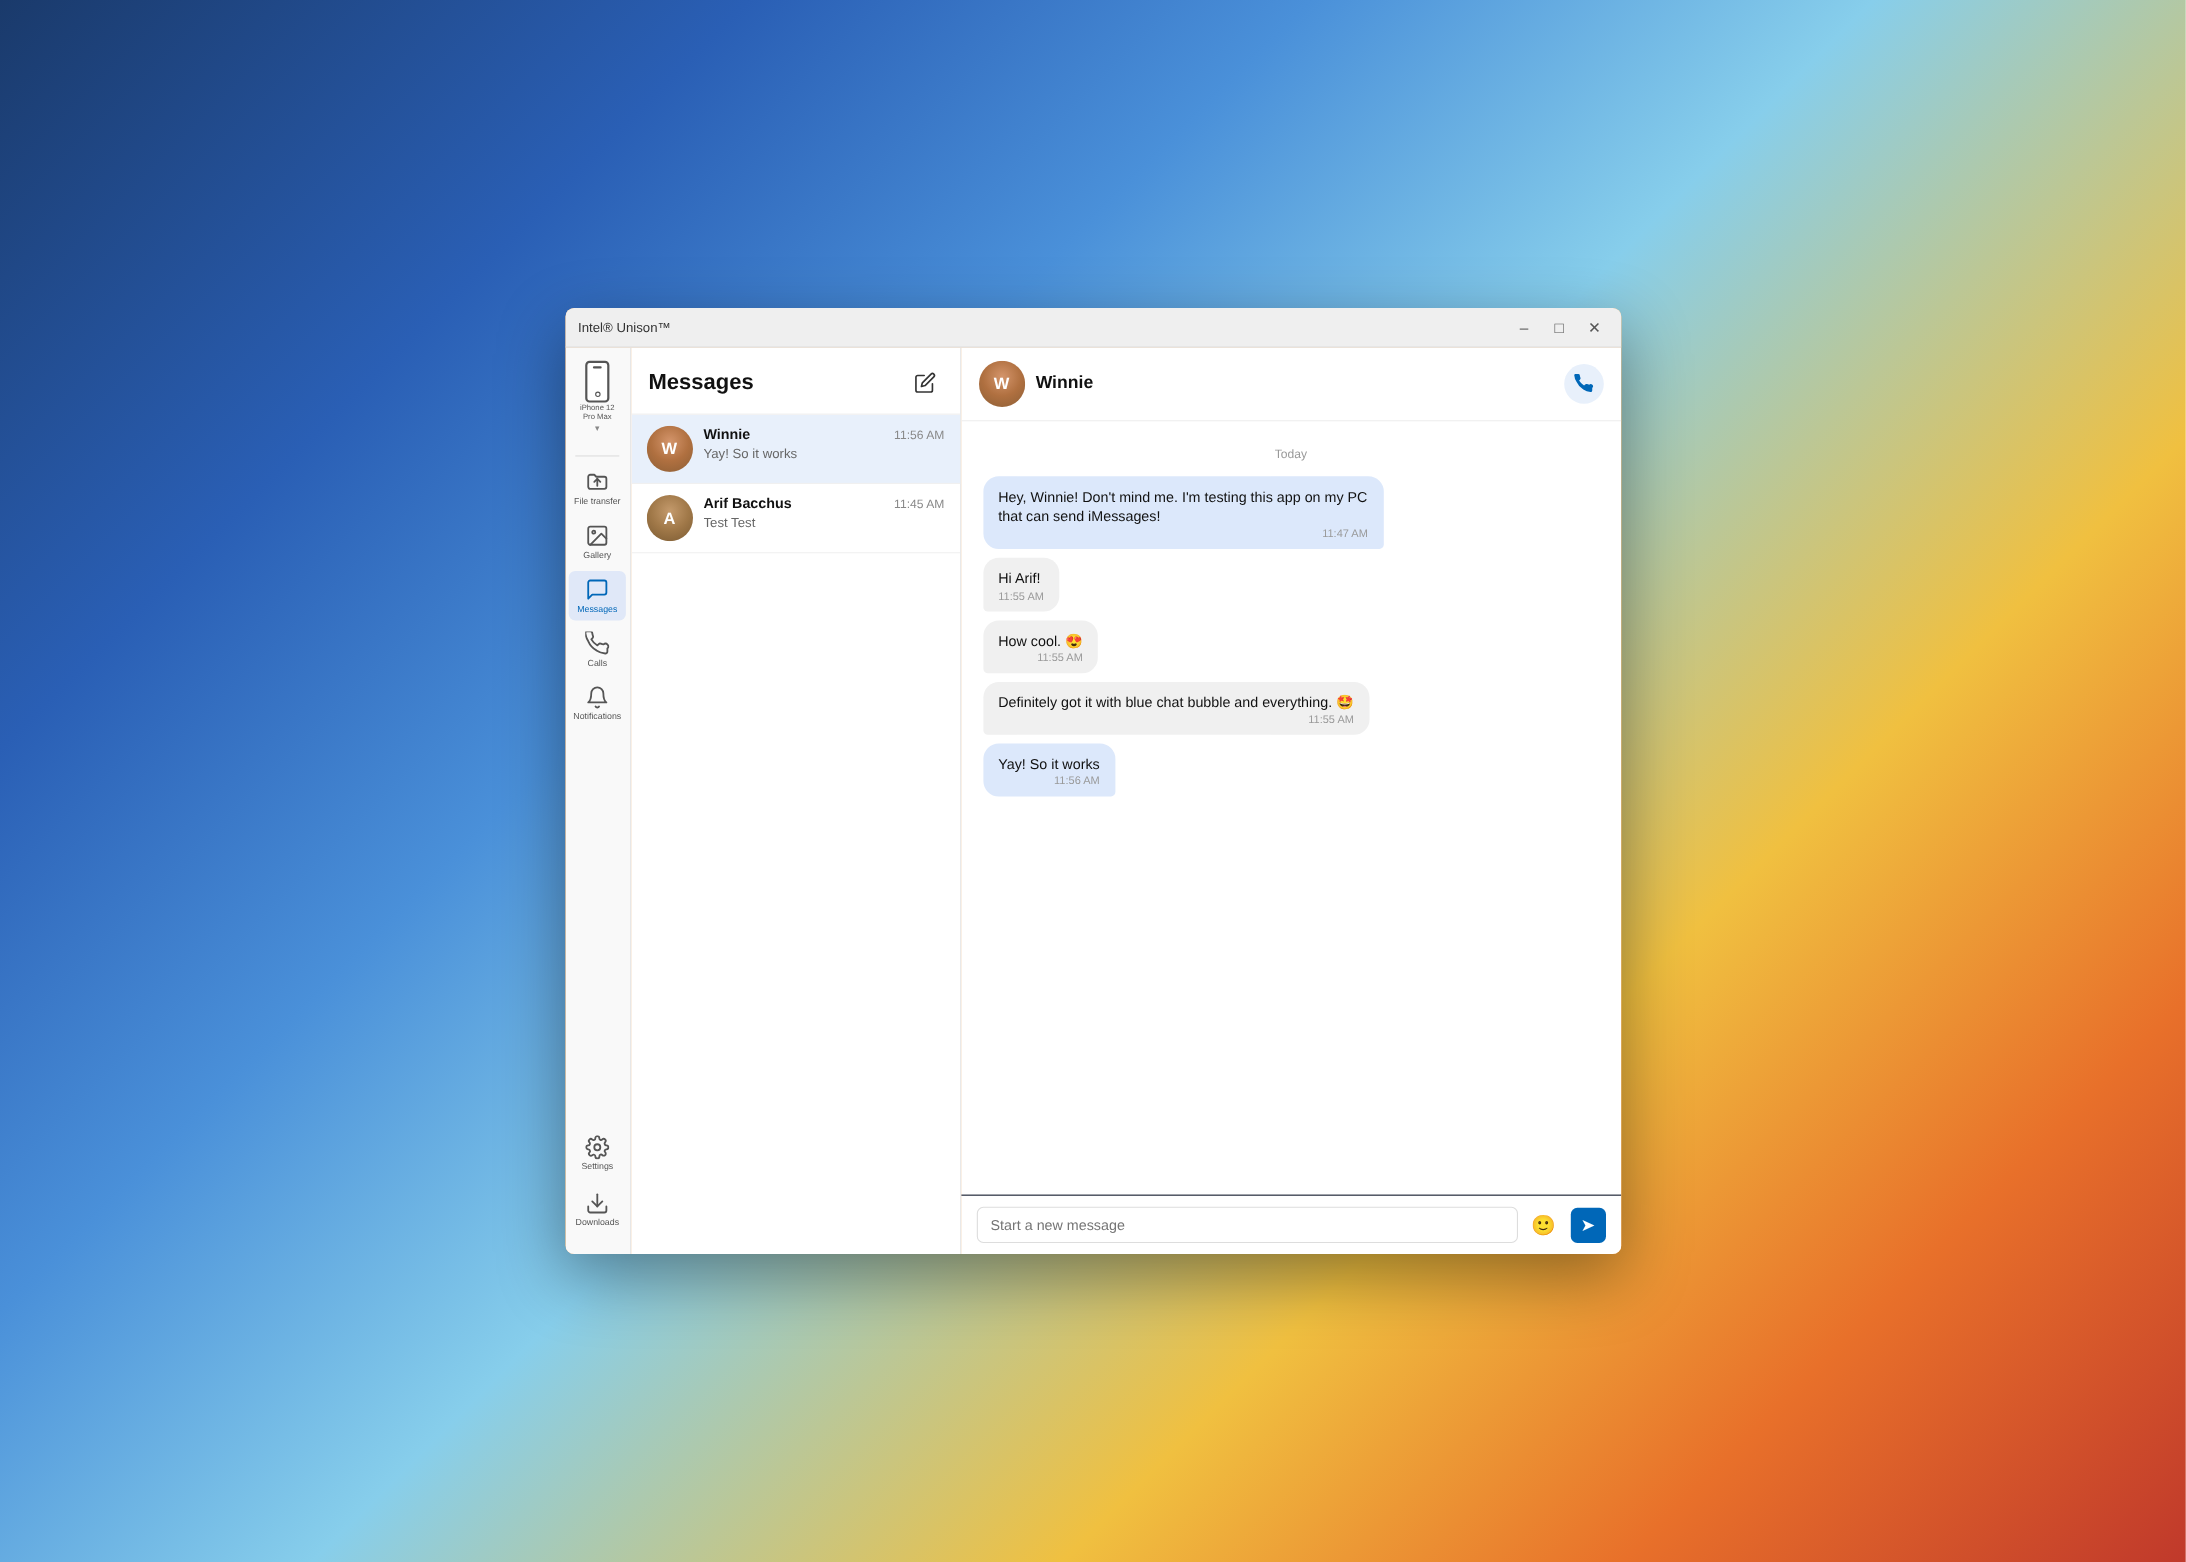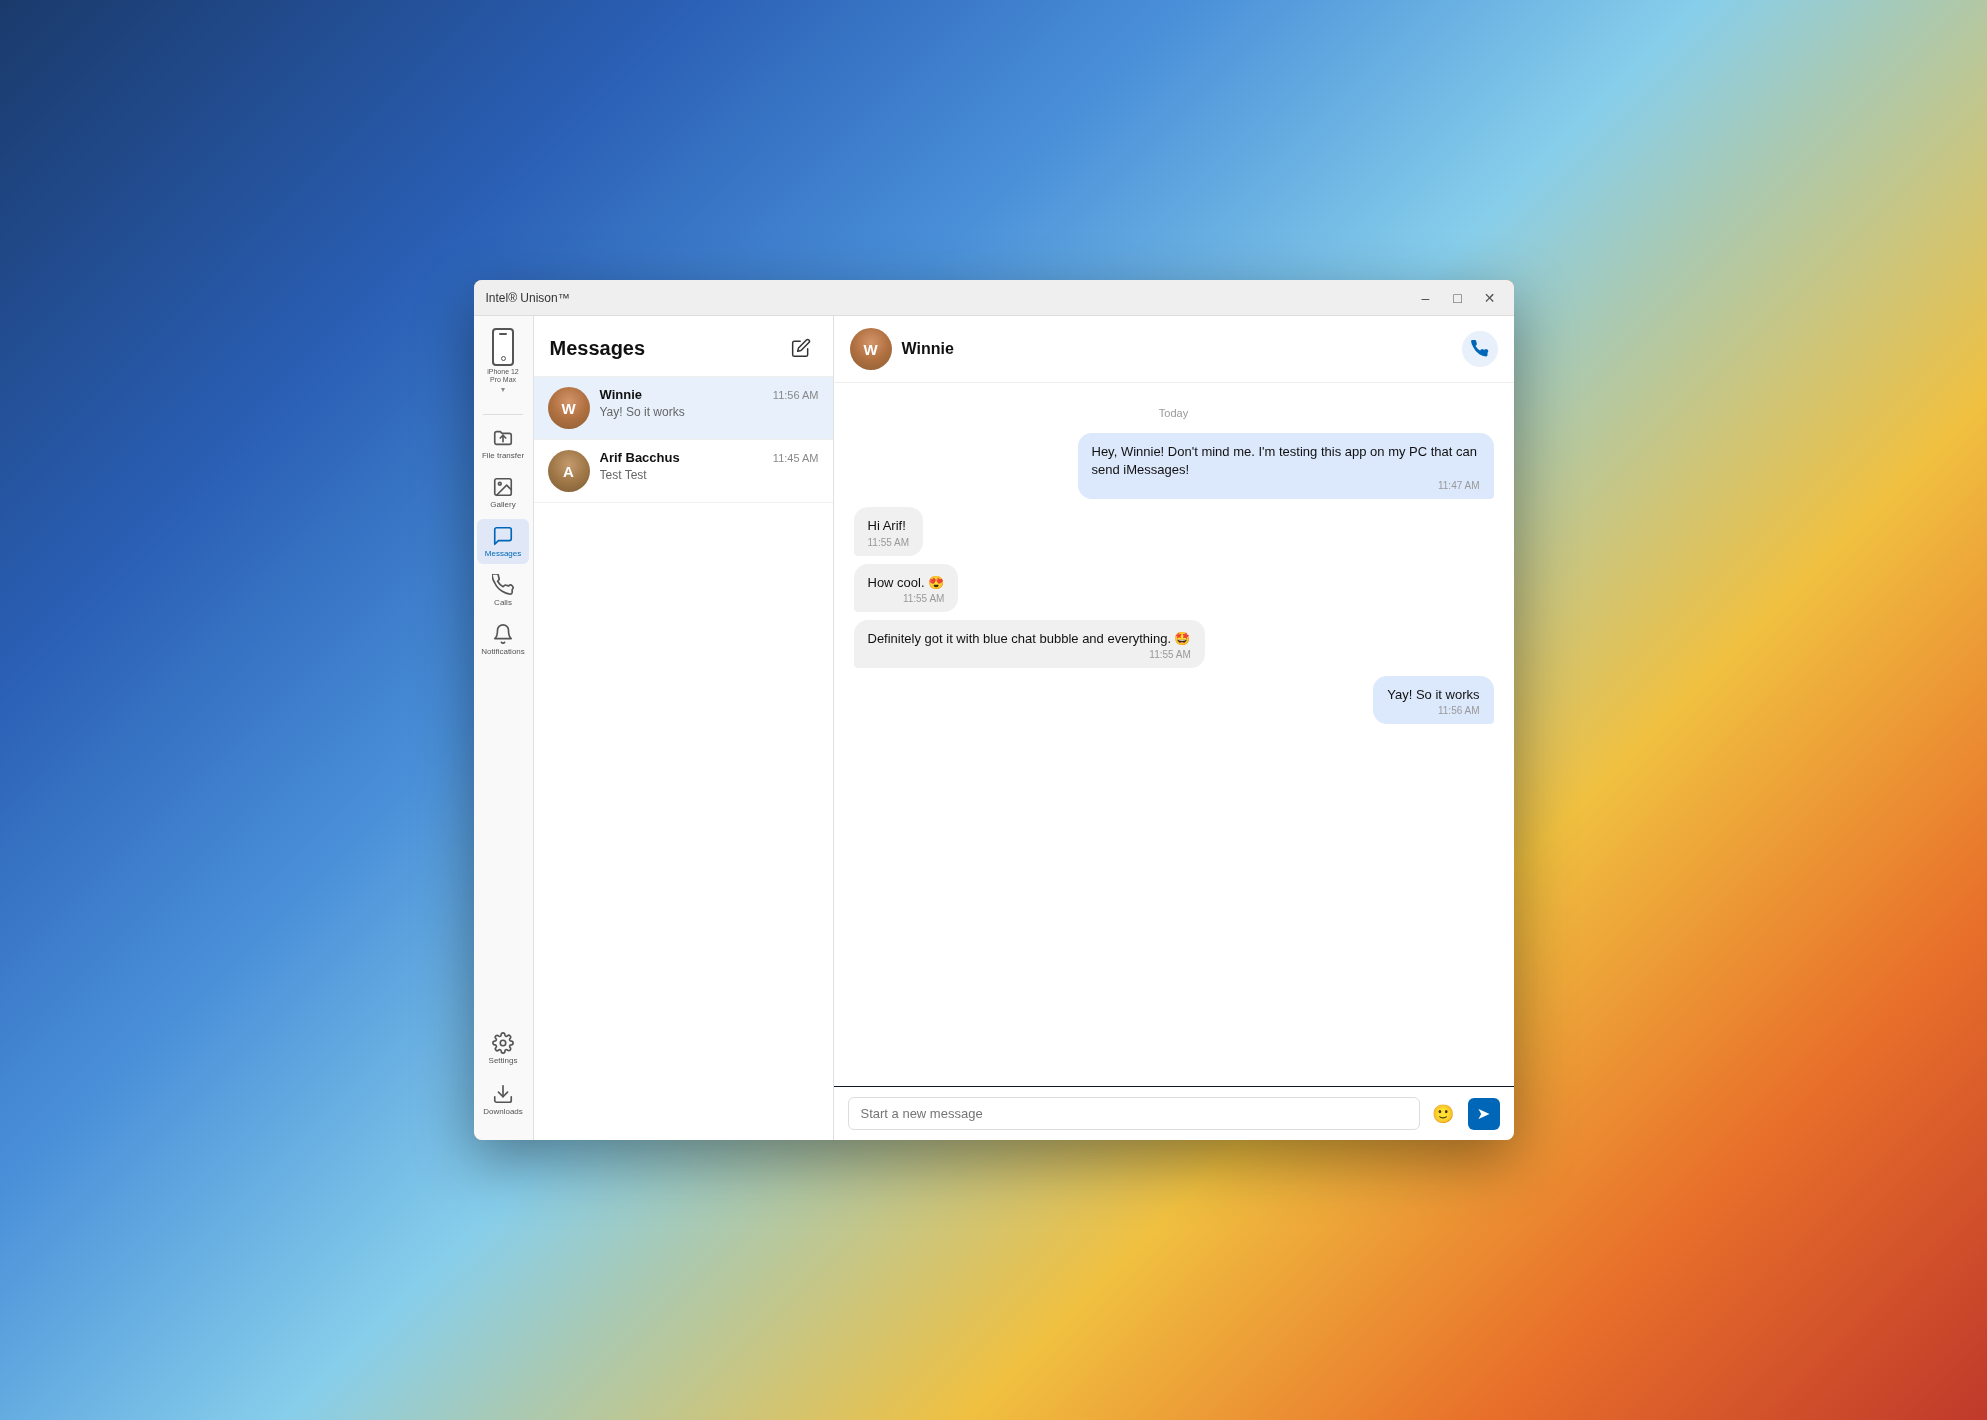--- a/index.html
+++ b/index.html
@@ -6,21 +6,21 @@
     body {
       width: 1987px;
       height: 1420px;
       background: linear-gradient(135deg, #1a3a6b 0%, #2a5fb5 20%, #4a90d9 35%, #87ceeb 50%, #f0c040 70%, #e8702a 85%, #c0392b 100%);
       font-family: 'Segoe UI', sans-serif;
       display: flex;
       align-items: center;
       justify-content: center;
     }
     .window {
-      width: 1040px;
+      width: 960px;
       height: 860px;
       background: #fdba74;
       border-radius: 8px;
       box-shadow: 0 20px 60px rgba(0,0,0,0.4);
       display: flex;
       flex-direction: column;
       overflow: hidden;
     }
     .titlebar {
       height: 36px;
@@ -263,21 +263,21 @@
       text-align: center;
       font-size: 11px;
       color: #999;
       margin: 8px 0;
     }
     .message-row {
       display: flex;
       margin-bottom: 2px;
     }
     .message-row.sent {
-      justify-content: flex-end;
+      justify-content: flex-start;
     }
     .message-row.received {
       justify-content: flex-start;
     }
     .message-bubble {
       max-width: 65%;
       padding: 10px 14px 6px;
       border-radius: 14px;
       font-size: 13px;
       line-height: 1.4;

